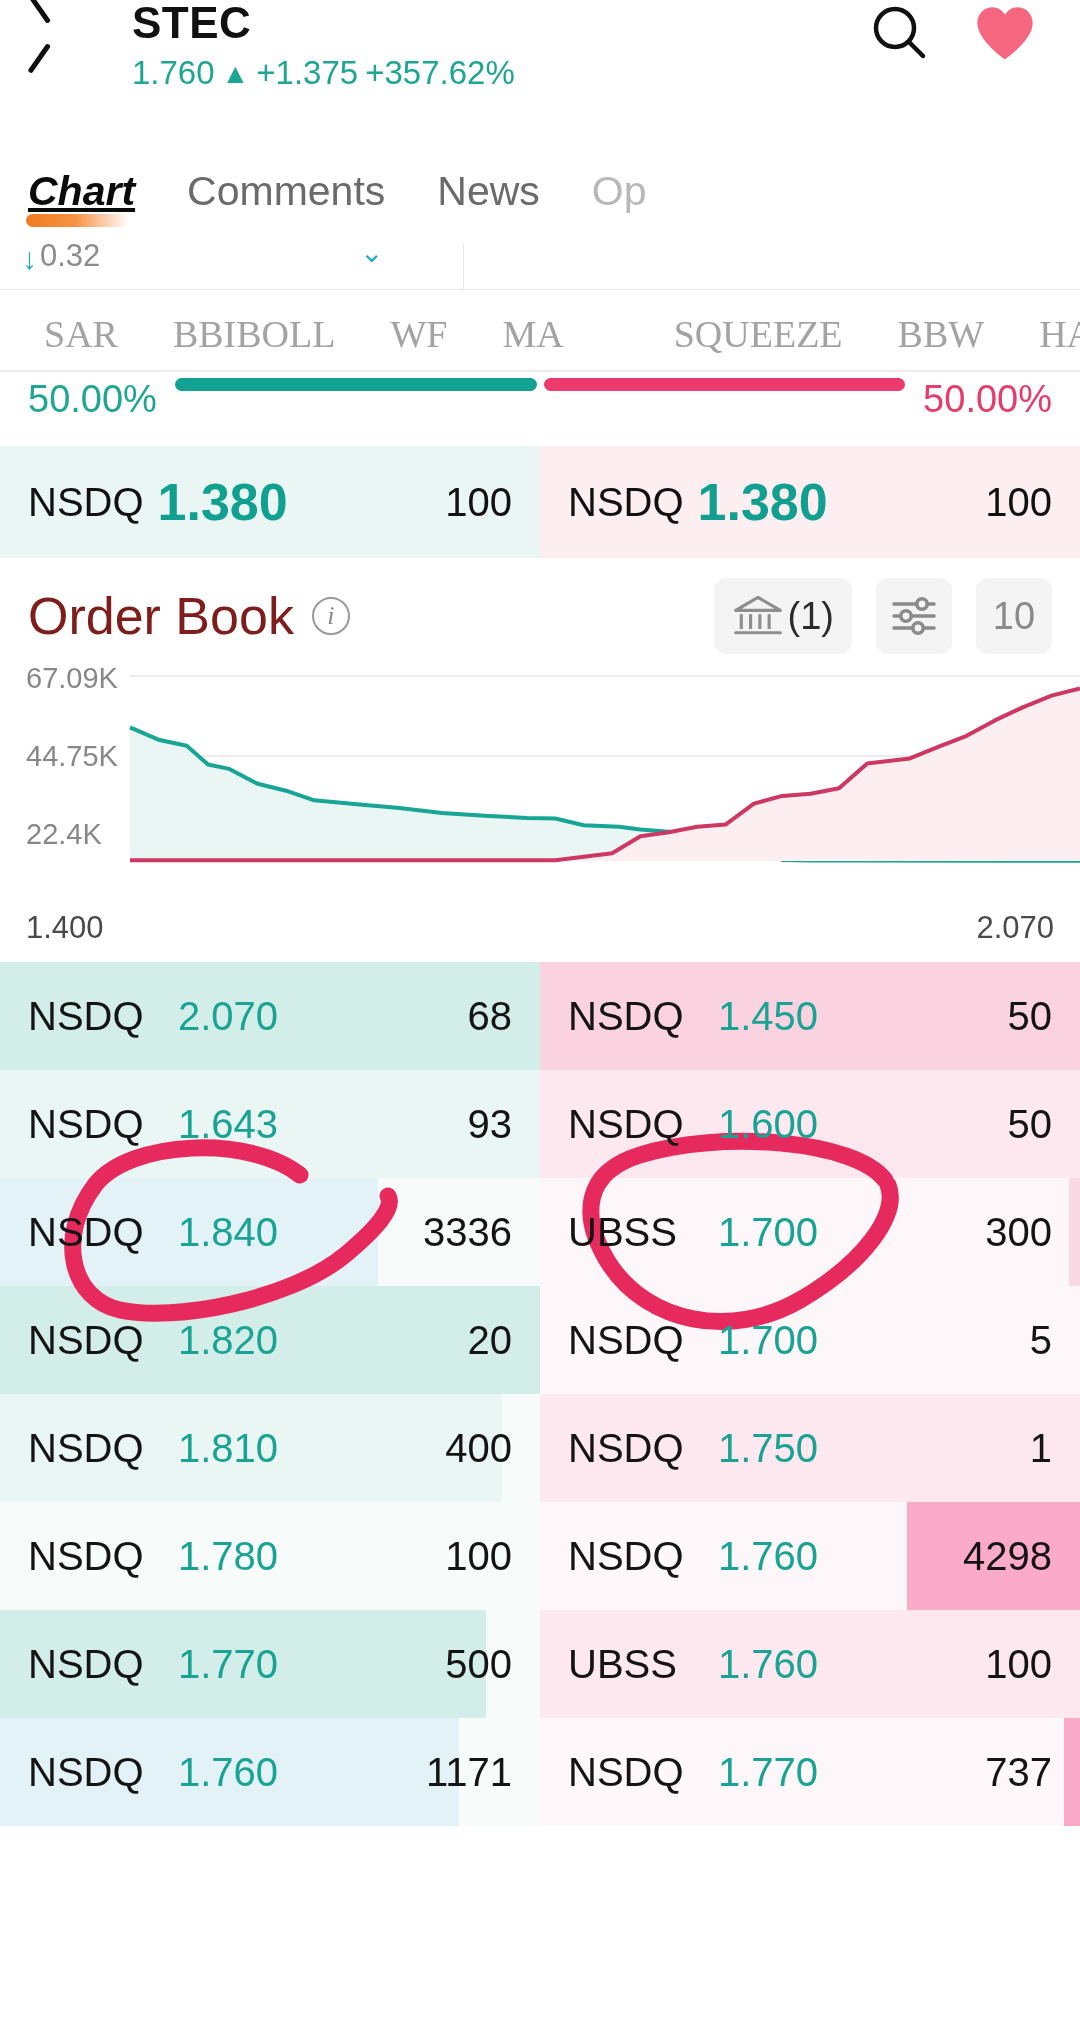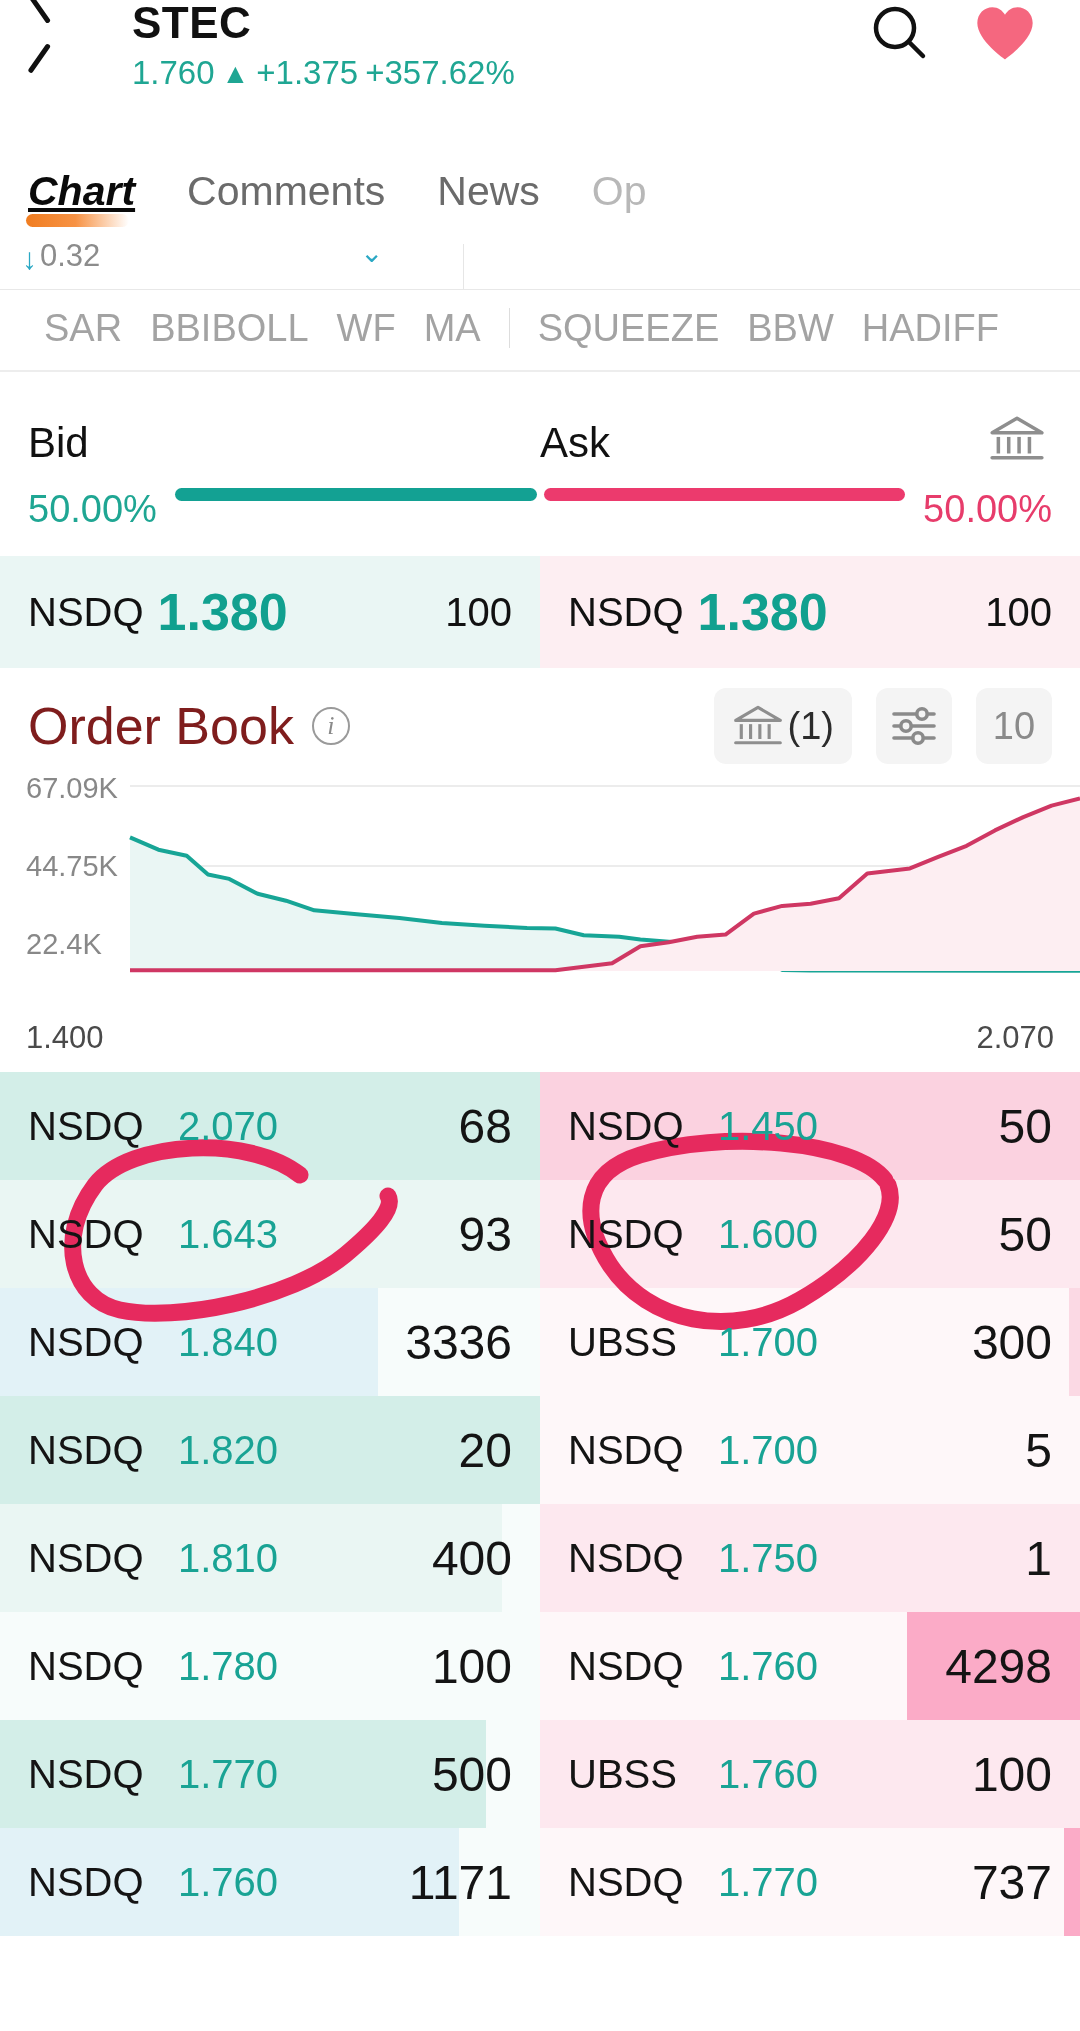--- a/index.html
+++ b/index.html
@@ -145,26 +145,27 @@
   .chart-strip .chev {
     position: absolute;
     left: 360px; top: -8px;
     color: #2aa8c4;
     font-size: 28px;
   }
 
   
   .indicators {
     display: flex;
-    align-items: center;
-    gap: 28px;
+    align-items: flex-end;
+    gap: 55px;
     padding: 10px 0 14px 44px;
     height: 80px;
     overflow: hidden;
     white-space: nowrap;
+    font-family: Liberation Serif, serif;
   }
   .ind {
     font-size: 38px;
     color: #a3a3a3;
     flex: 0 0 auto;
     position: relative;
   }
   .ind-sep {
     display:inline-block;
     width:1px; height:40px;
@@ -305,21 +306,21 @@
   .ob-half.bid { background: #f7fcfb; }
   .ob-half.ask { background: #fef7f9; }
   .depthfill {
     position: absolute;
     top: 0; bottom: 0;
   }
   .depthfill.bid { left: 0; background: #d6efe9; }
   .depthfill.ask { right: 0; background: #fbd9e4; }
   .ob-mm { font-size: 40px; color: #141414; position: relative; z-index: 2; flex: 0 0 auto; min-width: 132px;}
   .ob-price { font-size: 40px; color: #19a394; position: relative; z-index: 2; margin-left: 18px; flex: 0 0 auto;}
-  .ob-size { margin-left: auto; font-size: 48px; color: #141414; position: relative; z-index: 2; }
+  .ob-size { margin-left: auto; font-size: 40px; color: #141414; position: relative; z-index: 2; }
 
   
   .ink { position: absolute; left: 0; top: 0; pointer-events: none; }
 </style>
 </head>
 <body>
 
 <div id="app">
 
   <div class="header">
@@ -380,34 +381,20 @@
     <span class="ind">WF</span>
     <span class="ind">MA</span>
     <span class="ind-sep"></span>
     <span class="ind">SQUEEZE</span>
     <span class="ind">BBW</span>
     <span class="ind">HADIFF</span>
   </div>
 
   <div class="section-divider"></div>
 
-  <div class="bidask-head">
-    <div class="lbl-bid">Bid</div>
-    <div class="lbl-ask">Ask</div>
-    <div class="bank-icon-head">
-      <svg width="58" height="50" viewBox="0 0 28 24">
-        <path d="M14 2 L26 9 L2 9 Z" fill="none" stroke="#8e8e8e" stroke-width="1.7" stroke-linejoin="round"></path>
-        <line x1="5" y1="11" x2="5" y2="19" stroke="#8e8e8e" stroke-width="1.7"></line>
-        <line x1="10" y1="11" x2="10" y2="19" stroke="#8e8e8e" stroke-width="1.7"></line>
-        <line x1="15" y1="11" x2="15" y2="19" stroke="#8e8e8e" stroke-width="1.7"></line>
-        <line x1="20" y1="11" x2="20" y2="19" stroke="#8e8e8e" stroke-width="1.7"></line>
-        <line x1="2" y1="21" x2="26" y2="21" stroke="#8e8e8e" stroke-width="1.7" stroke-linecap="round"></line>
-      </svg>
-    </div>
-  </div>
 
   <div class="ratio-row">
     <span class="ratio-pct bid">50.00%</span>
     <span class="ratio-bar">
       <span class="ratio-seg bid" id="seg-bid" style="flex: 50 1 0%;"></span>
       <span class="ratio-seg ask" id="seg-ask" style="flex: 50 1 0%;"></span>
     </span>
     <span class="ratio-pct ask">50.00%</span>
   </div>
 

